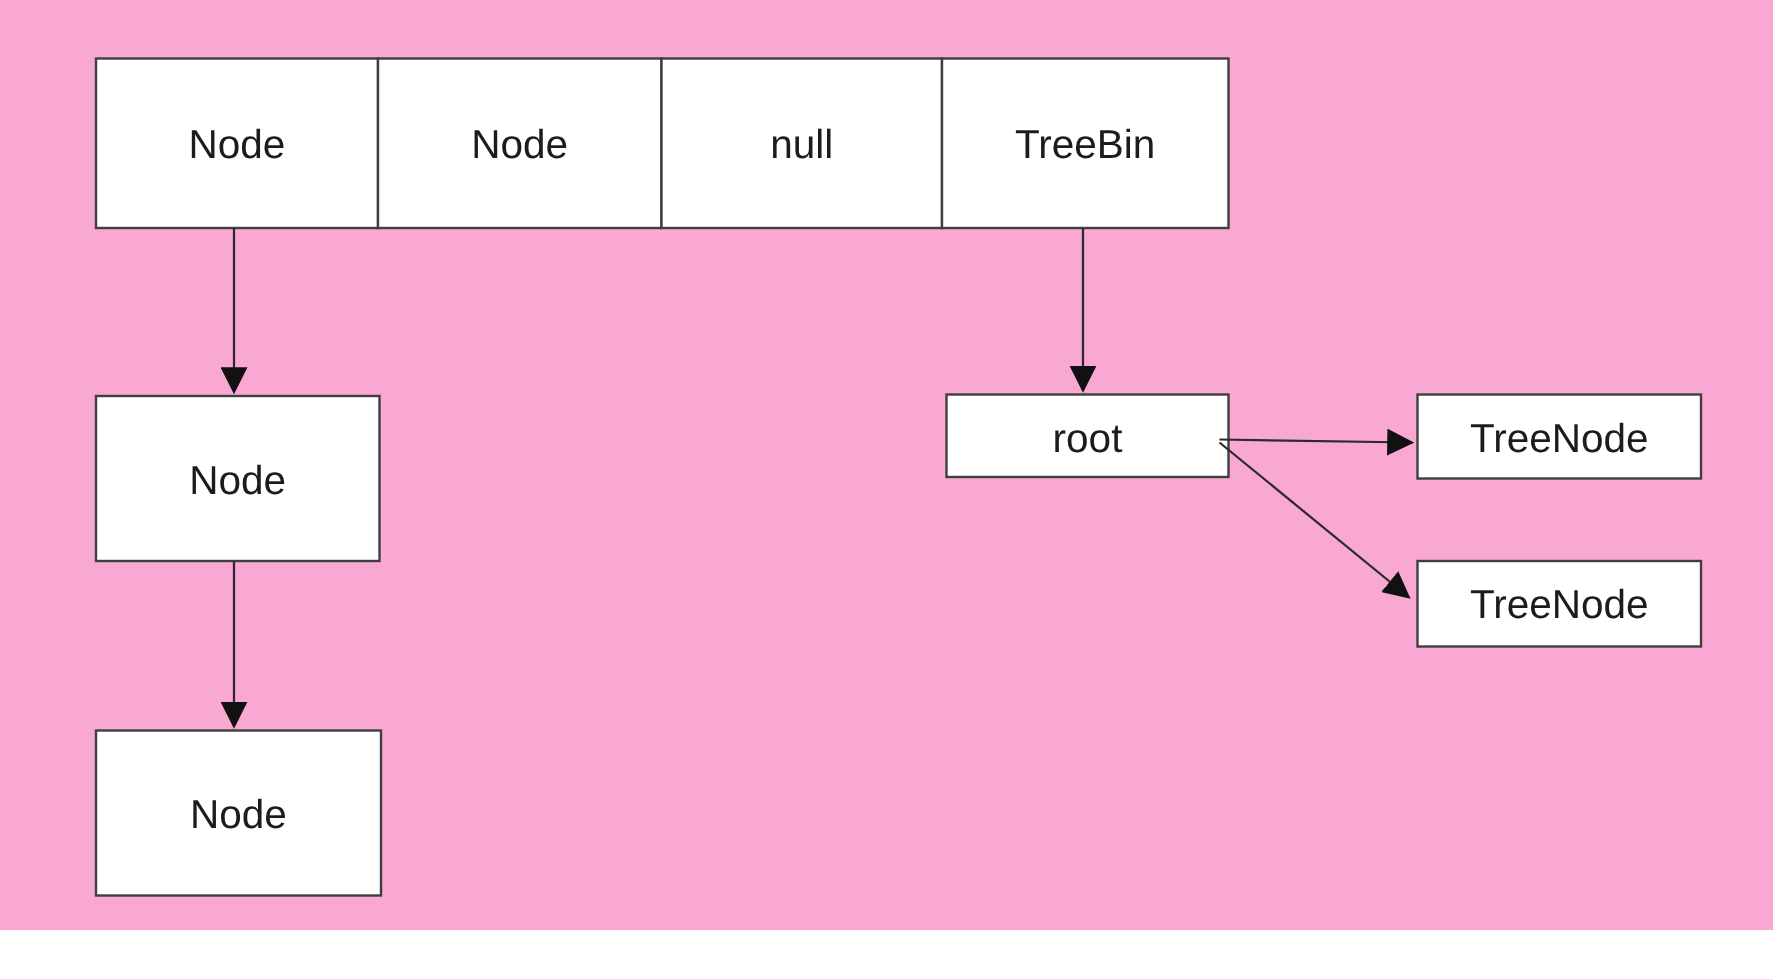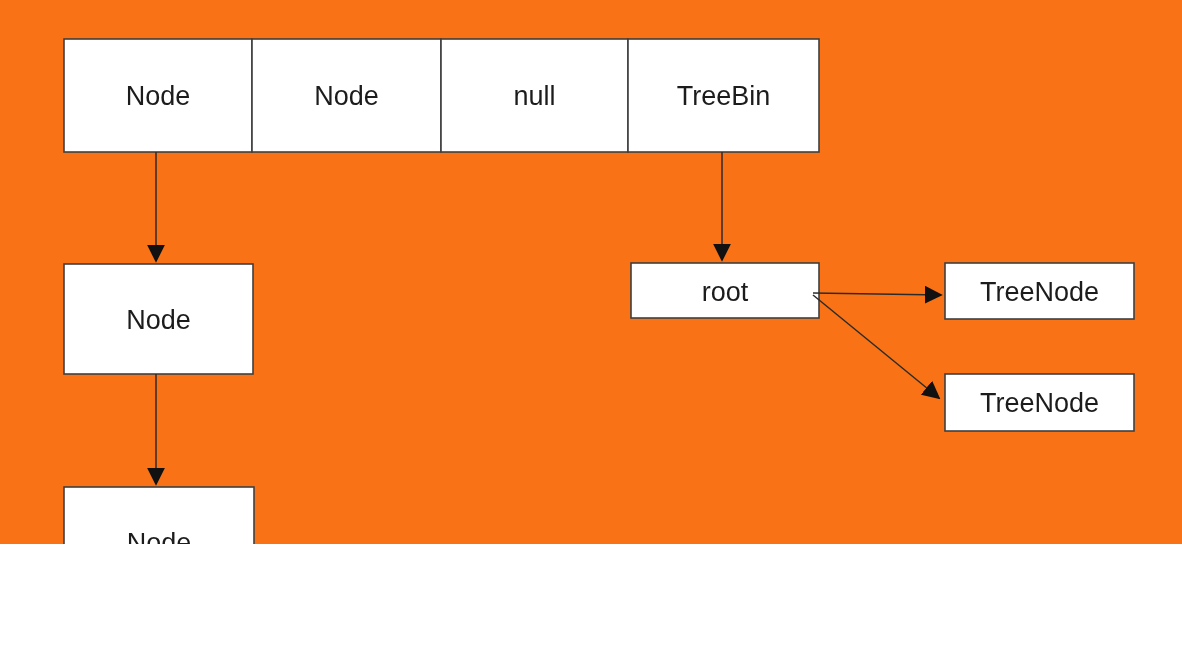--- a/index.html
+++ b/index.html
@@ -3,22 +3,22 @@
 <meta charset="utf-8">
 <style>
   html, body {
     margin: 0;
     padding: 0;
     background: #ffffff;
   }
   .canvas {
     position: relative;
     width: 1182px;
-    height: 544px;
-    background: #f97316;
+    height: 620px;
+    background: #f9a8d4;
     overflow: hidden;
   }
   svg text {
     font-family: "Liberation Sans", "DejaVu Sans", sans-serif;
     font-size: 27px;
     fill: #1c1c1c;
   }
   svg rect.box {
     fill: #ffffff;
     stroke: #3f3f3f;

